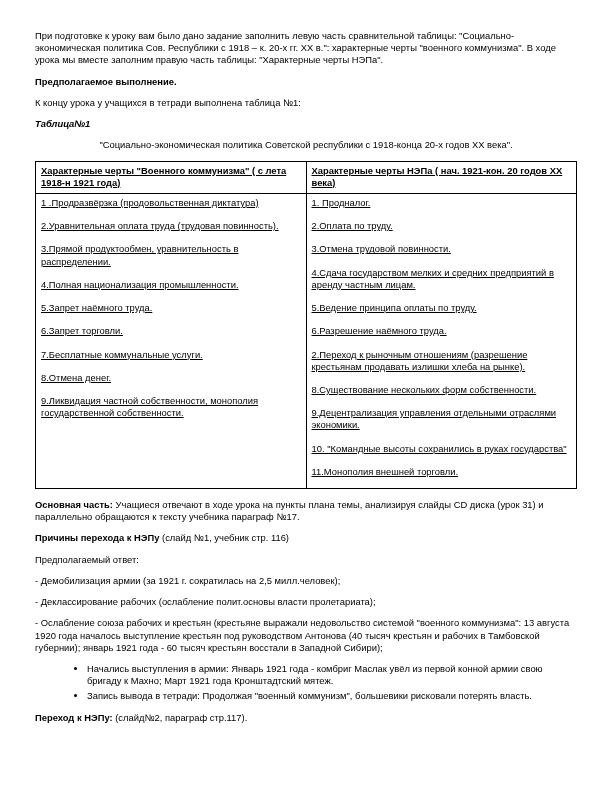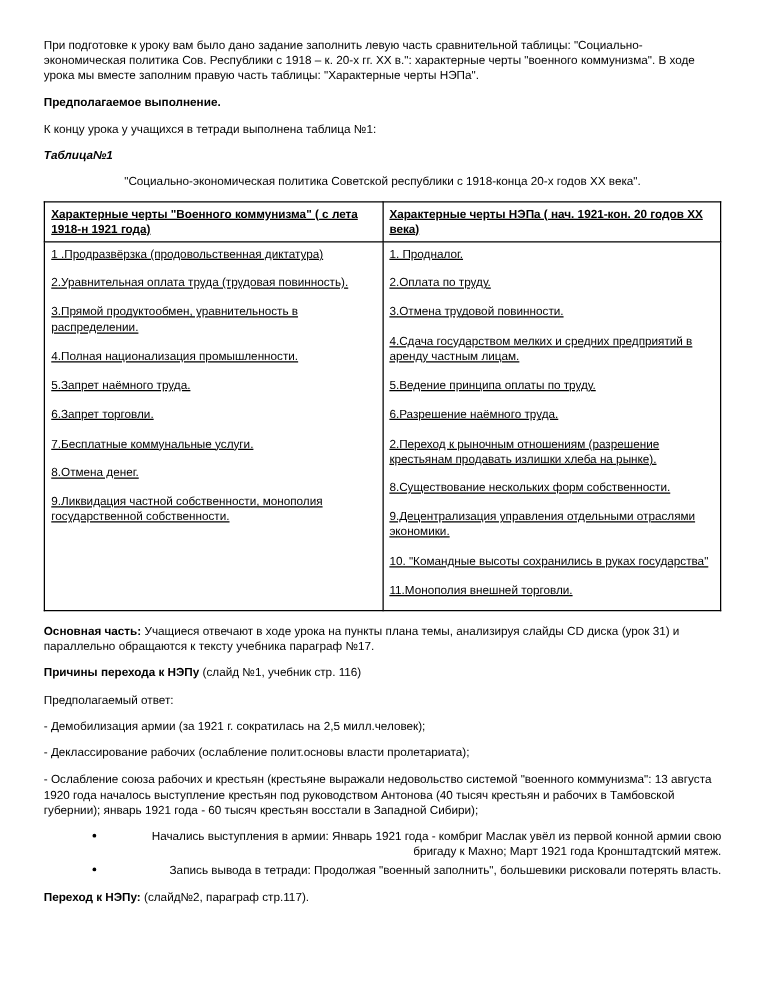--- a/index.html
+++ b/index.html
@@ -46,21 +46,21 @@
     text-decoration: underline;
     margin: 0 0 11px 0;
   }
   td .table-item:last-child { margin-bottom: 0; }
 
   ul.bullets {
     margin: 0 0 9px 0;
     padding-left: 48px;
     list-style-type: disc;
   }
-  ul.bullets li { margin: 0 0 3px 4px; text-align: right; }
+  ul.bullets li { margin: 0 0 3px 4px; }
   .dash-item { margin: 0 0 9px 0; }
 </style>
 </head>
 <body>
 
 <div class="page">
 
   <p class="para">При подготовке к уроку вам было дано задание заполнить левую часть сравнительной таблицы: "Социально-экономическая политика Сов. Республики с 1918 – к. 20-х гг. XX в.": характерные черты "военного коммунизма". В ходе урока мы вместе заполним правую часть таблицы: "Характерные черты НЭПа".</p>
 
   <p class="para bold">Предполагаемое выполнение.</p>
@@ -119,18 +119,18 @@
   <p class="para">Предполагаемый ответ:</p>
 
   <div>
       <div class="dash-item">- Демобилизация армии (за 1921 г. сократилась на 2,5 милл.человек);</div>
       <div class="dash-item">- Деклассирование рабочих (ослабление полит.основы власти пролетариата);</div>
       <div class="dash-item">- Ослабление союза рабочих и крестьян (крестьяне выражали недовольство системой "военного коммунизма": 13 августа 1920 года началось выступление крестьян под руководством Антонова (40 тысяч крестьян и рабочих в Тамбовской губернии); январь 1921 года - 60 тысяч крестьян восстали в Западной Сибири);</div>
     </div>
 
   <ul class="bullets">
       <li class="bullet-item">Начались выступления в армии: Январь 1921 года - комбриг Маслак увёл из первой конной армии свою бригаду к Махно; Март 1921 года Кронштадтский мятеж.</li>
-      <li class="bullet-item">Запись вывода в тетради: Продолжая "военный заполнить", большевики рисковали потерять власть.</li>
+      <li class="bullet-item">Запись вывода в тетради: Продолжая "военный коммунизм", большевики рисковали потерять власть.</li>
     </ul>
 
   <p class="para"><span class="bold">Переход к НЭПу:</span><span> (слайд№2, параграф стр.117).</span></p>
 
 </div>
 
 </body></html>

